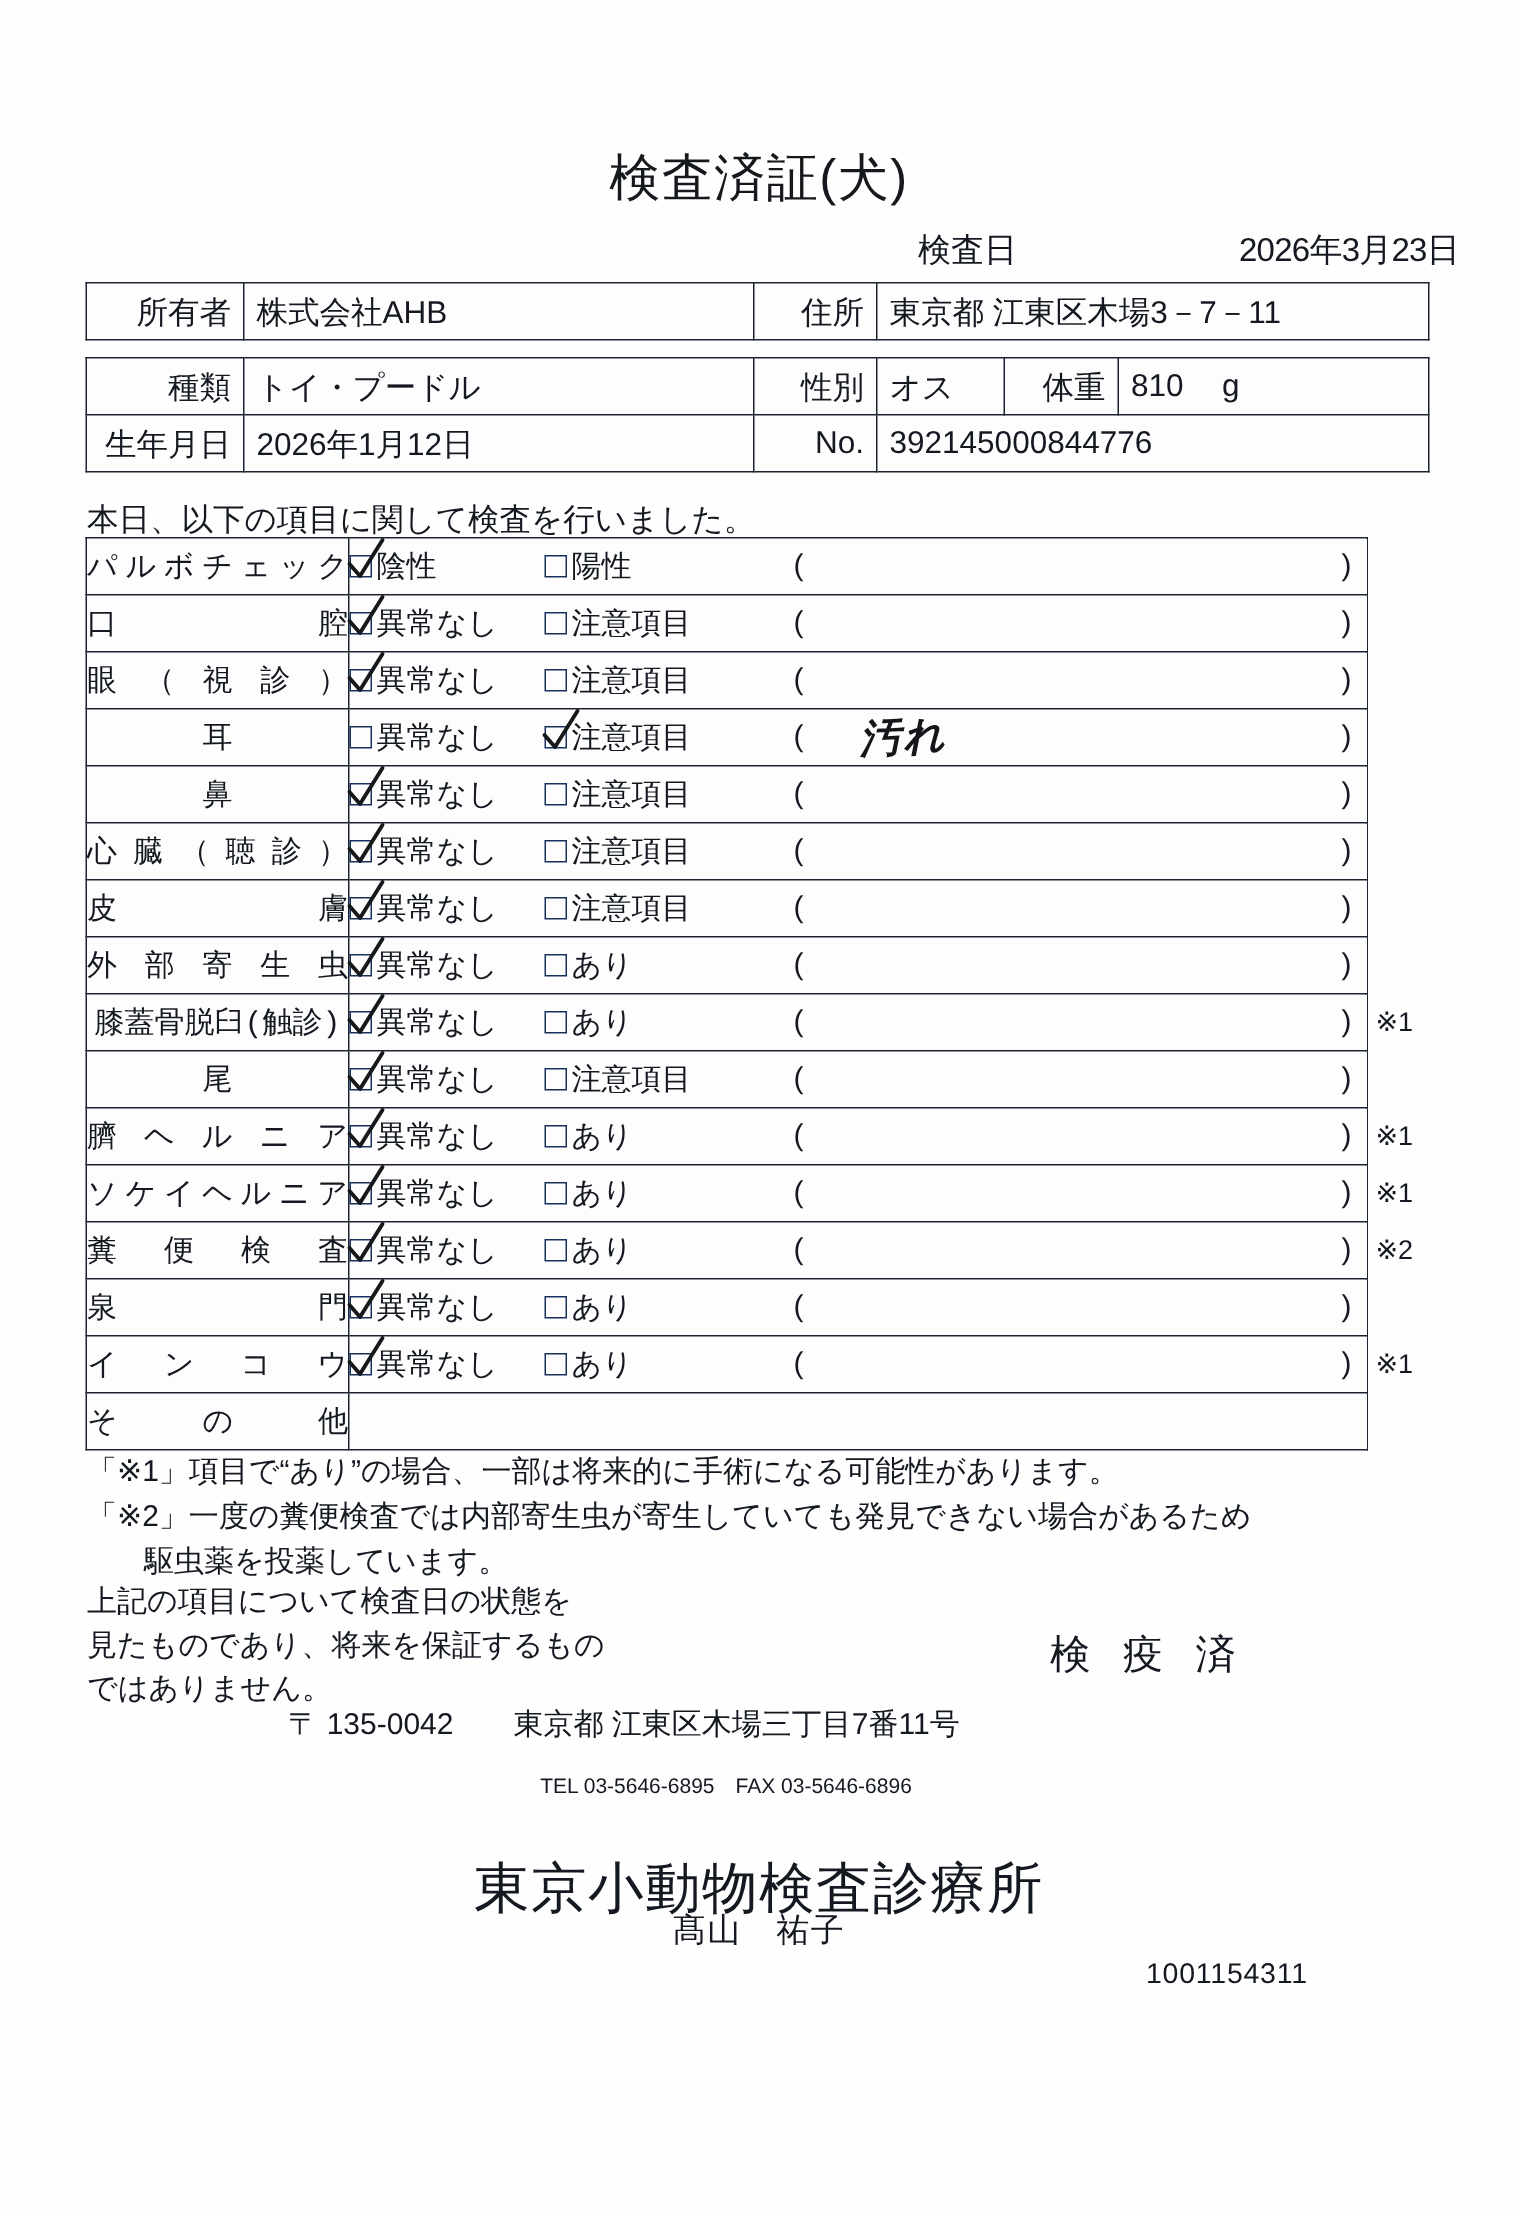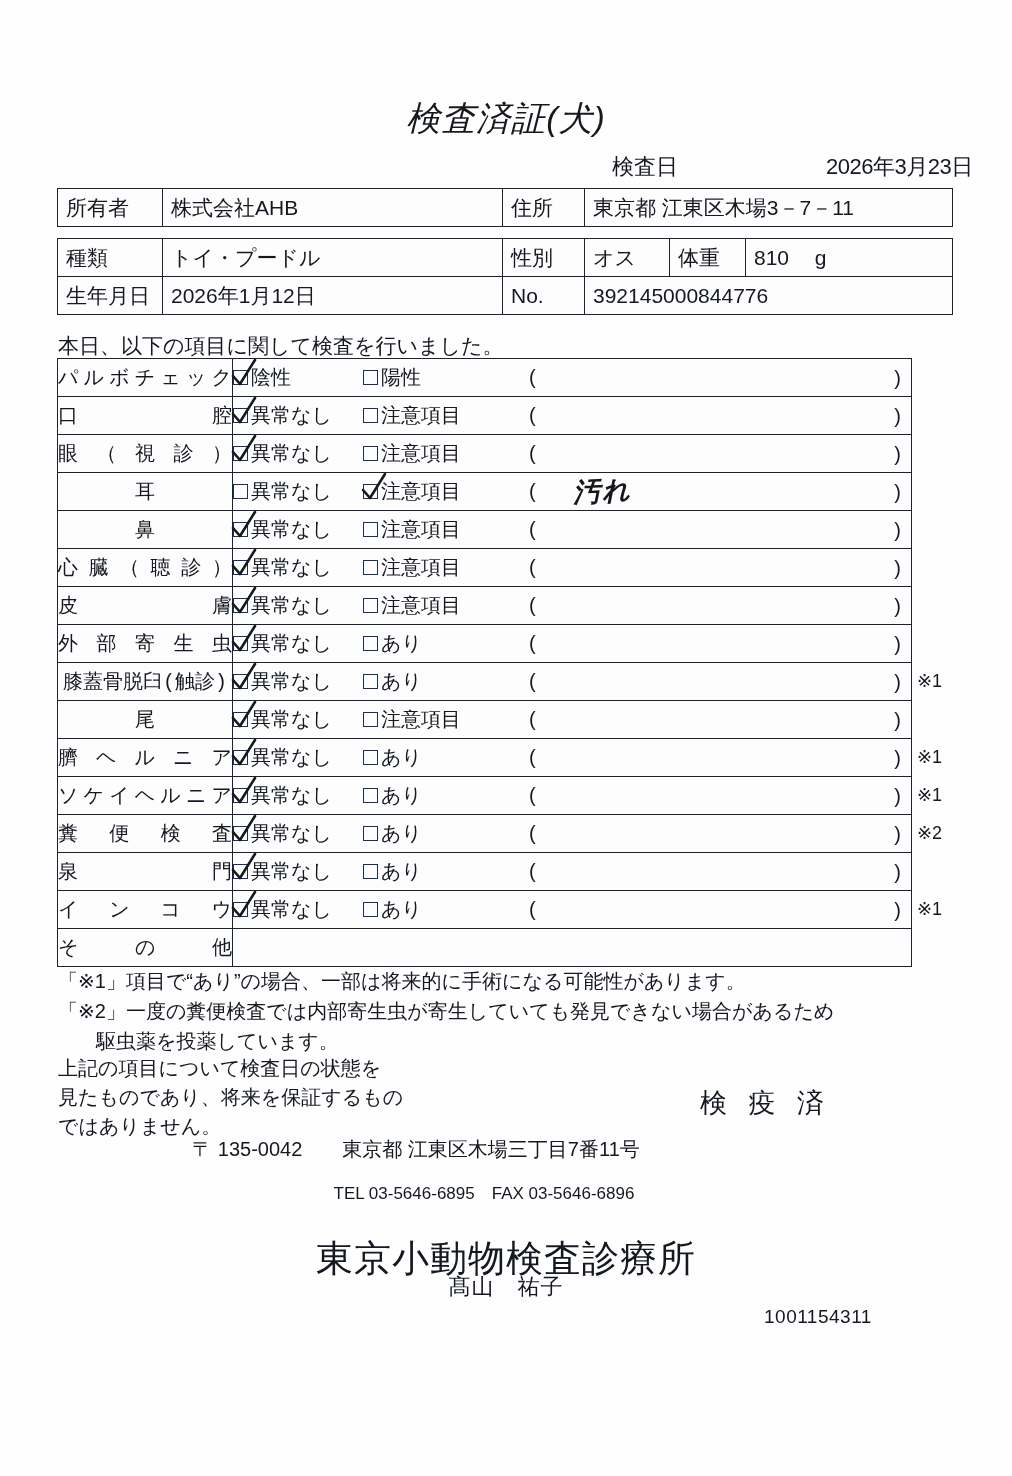--- a/index.html
+++ b/index.html
@@ -21,21 +21,20 @@
   }
 
   
   .doc-title {
     position: absolute;
     top: 96px; left: 0; width: 1012px;
     text-align: center;
     font-size: 34px;
     letter-spacing: 1px;
     color: #15181c;
-    font-style: italic;
   }
 
   
   .insp-date-row {
     position: absolute;
     top: 152px; left: 0; width: 1012px;
     height: 32px;
     margin-left: 44px;
   }
   .insp-date-label {
@@ -57,21 +56,21 @@
     height: 38px;
     vertical-align: middle;
     color: #141820;
     background: #fdfdfd;
   }
   .c-right  { text-align: left; }
 
   #owner-table { top: 188px; left: 57px; width: 896px; }
   #info-table  { top: 238px; left: 57px; width: 896px; }
 
-  .lbl-cell { text-align: left; white-space: nowrap; }
+  .lbl-cell { text-align: right; white-space: nowrap; }
 
   
   .today-stmt {
     position: absolute;
     top: 332px; left: 58px;
     font-size: 21px;
     color: #141820;
   }
 
   
@@ -205,21 +204,21 @@
     position: absolute;
     top: 1136px; left: 0; width: 832px;
     text-align: center;
     font-size: 20px;
     color: #141820;
   }
   .tel-line {
     position: absolute;
     top: 1182px; left: 0; width: 968px;
     text-align: center;
-    font-size: 17px;
+    font-size: 14px;
     letter-spacing: 0px;
     color: #141820;
   }
   .clinic-name {
     position: absolute;
     top: 1234px; left: 0; width: 1012px;
     text-align: center;
     font-size: 37px;
     letter-spacing: 1px;
     color: #141820;

